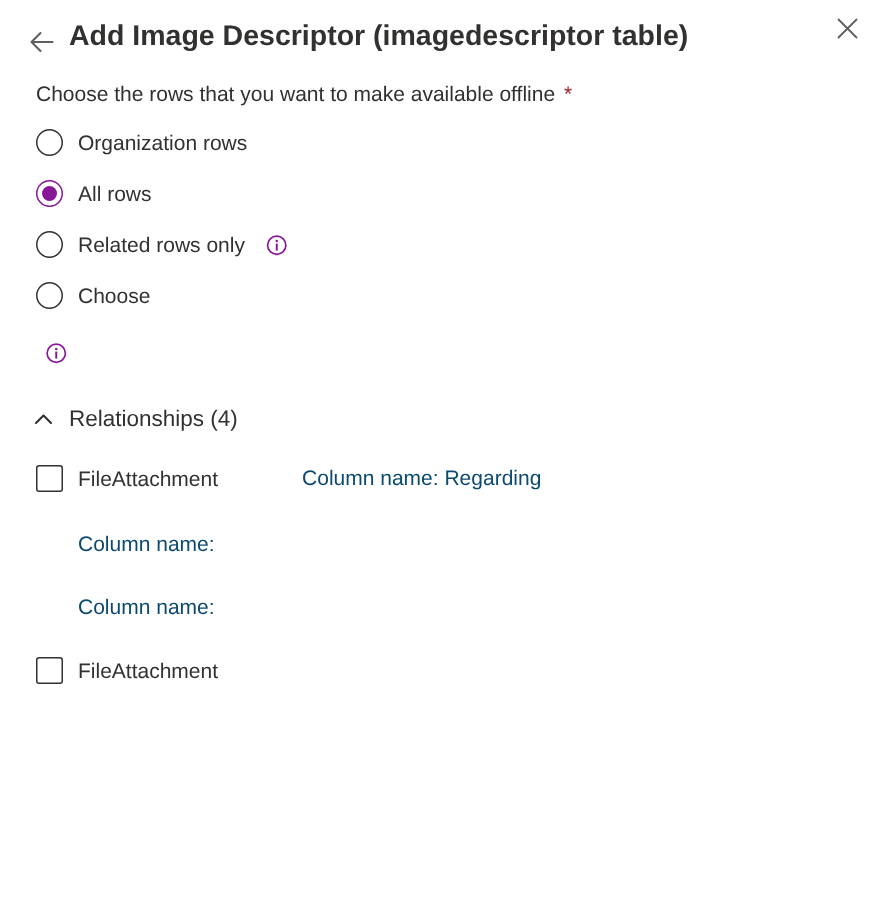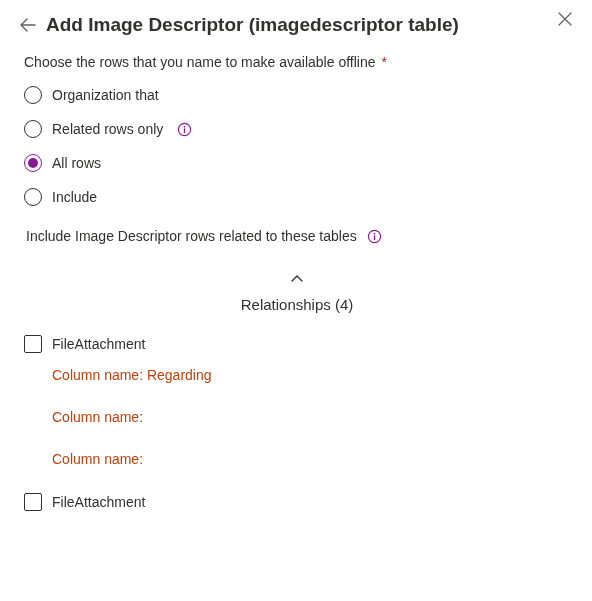--- a/index.html
+++ b/index.html
@@ -10,21 +10,21 @@
     color: #323130;
     background: #fff;
     width: 592px;
     height: 601px;
     overflow: hidden;
     padding: 14px 20px 18px 20px;
     position: relative;
   }
   .header {
     display: flex;
-    align-items: center;
+    align-items: flex-end;
     gap: 10px;
     margin-bottom: 18px;
   }
   .back-arrow {
     display: inline-flex;
     cursor: pointer;
   }
   .title {
     font-size: 19px;
     font-weight: 600;
@@ -93,39 +93,38 @@
     align-items: center;
     gap: 6px;
   }
   .collapse-header {
     display: flex;
     align-items: center;
     gap: 10px;
     margin-left: 2px;
     margin-bottom: 22px;
     cursor: pointer;
-    flex-direction: column;
   }
   .chevron {
     display: inline-flex;
   }
   .rel-title {
     font-size: 15px;
     font-weight: 400;
   }
   .rel-list {
     display: flex;
     flex-direction: column;
     gap: 26px;
     margin-left: 4px;
   }
   .rel-item {
     display: flex;
-    flex-direction: column;
-    gap: 14px;
+    flex-direction: row;
+    gap: 28px;
   }
   .rel-row {
     display: flex;
     align-items: center;
     gap: 10px;
   }
   .checkbox {
     width: 18px;
     height: 18px;
     border: 1.5px solid #323130;
@@ -139,21 +138,21 @@
   .checkbox.checked {
     background: #881798;
     border-color: #881798;
   }
   .check-svg {
     display: block;
   }
   .col-name {
     margin-left: 28px;
     font-size: 14px;
-    color: #c2410c;
+    color: #0c4a6e;
   }
 </style>
 </head>
 <body>
 
 <div class="header">
   <span class="back-arrow">
     <svg width="16" height="16" viewBox="0 0 16 16">
         <path d="M7 2 L1 8 L7 14 M1 8 H15" stroke="#605e5c" stroke-width="1.4" fill="none" stroke-linecap="round" stroke-linejoin="round"></path>
       </svg>
@@ -161,54 +160,53 @@
   <span class="title">Add Image Descriptor (imagedescriptor table)</span>
 </div>
 
 <span class="close-x">
   <svg width="14" height="14" viewBox="0 0 14 14">
       <path d="M1 1 L13 13 M13 1 L1 13" stroke="#605e5c" stroke-width="1.2" stroke-linecap="round"></path>
     </svg>
 </span>
 
 <div class="section-label">
-  <span>Choose the rows that you name to make available offline</span>
+  <span>Choose the rows that you want to make available offline</span>
   <span class="req">*</span>
 </div>
 
 <div class="radio-group" id="radio-group">
     <div class="radio-row">
       <div class="radio-outer"></div>
-      <span class="radio-label">Organization that</span>
+      <span class="radio-label">Organization rows</span>
+    </div>
+    <div class="radio-row">
+      <div class="radio-outer selected">
+        <div class="radio-inner"></div>
+      </div>
+      <span class="radio-label">All rows</span>
     </div>
     <div class="radio-row">
       <div class="radio-outer"></div>
       <span class="radio-label">Related rows only</span>
       <span class="info-icon">
         <svg width="15" height="15" viewBox="0 0 16 16">
           <circle cx="8" cy="8" r="6.5" stroke="#881798" stroke-width="1.2" fill="none"></circle>
           <circle cx="8" cy="5" r="0.9" fill="#881798"></circle>
           <rect x="7.3" y="6.8" width="1.4" height="5" fill="#881798"></rect>
         </svg>
       </span>
     </div>
     <div class="radio-row">
-      <div class="radio-outer selected">
-        <div class="radio-inner"></div>
-      </div>
-      <span class="radio-label">All rows</span>
-    </div>
-    <div class="radio-row">
       <div class="radio-outer"></div>
-      <span class="radio-label">Include</span>
+      <span class="radio-label">Choose</span>
     </div>
   </div>
 
 <div class="subsection-label">
-  <span>Include Image Descriptor rows related to these tables</span>
   <span class="info-icon">
     <svg width="15" height="15" viewBox="0 0 16 16">
         <circle cx="8" cy="8" r="6.5" stroke="#881798" stroke-width="1.2" fill="none"></circle>
         <circle cx="8" cy="5" r="0.9" fill="#881798"></circle>
         <rect x="7.3" y="6.8" width="1.4" height="5" fill="#881798"></rect>
       </svg>
   </span>
 </div>
 
 <div class="collapse-header">

